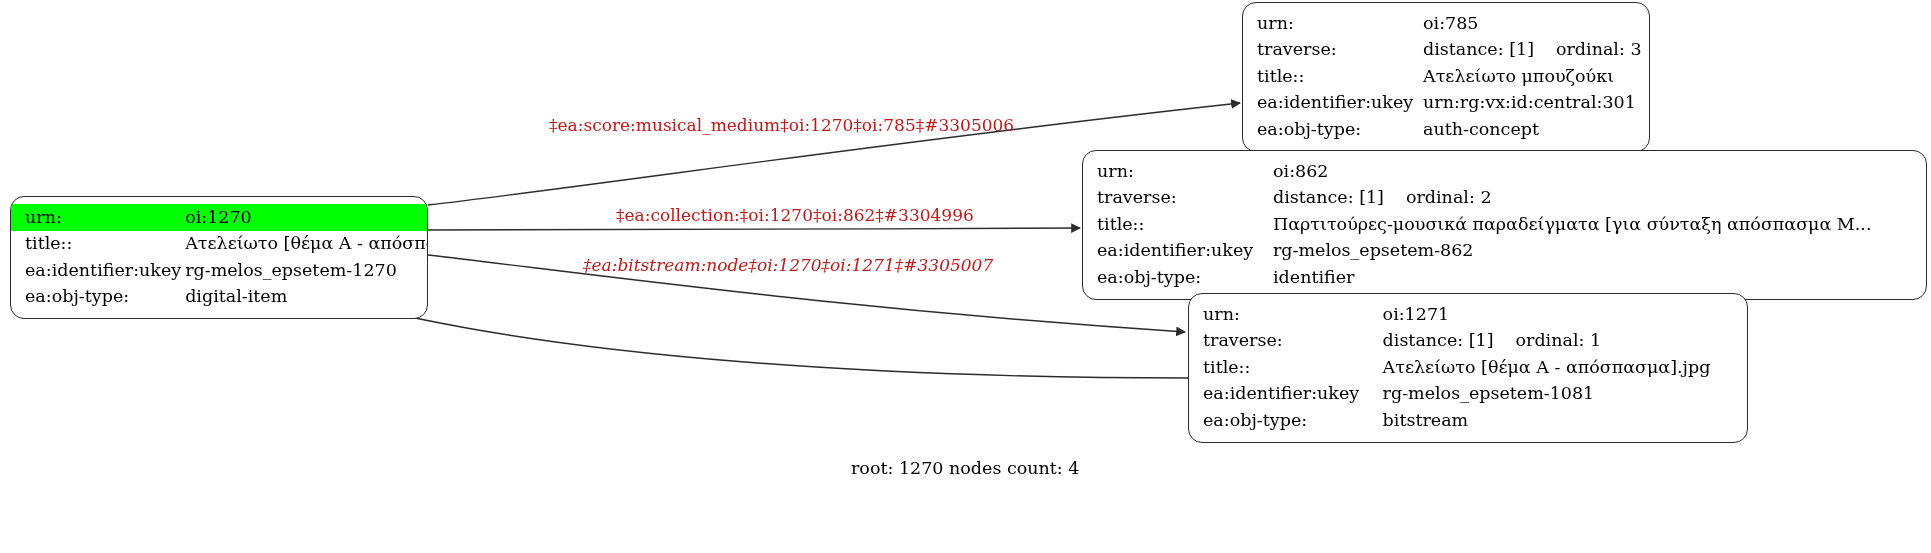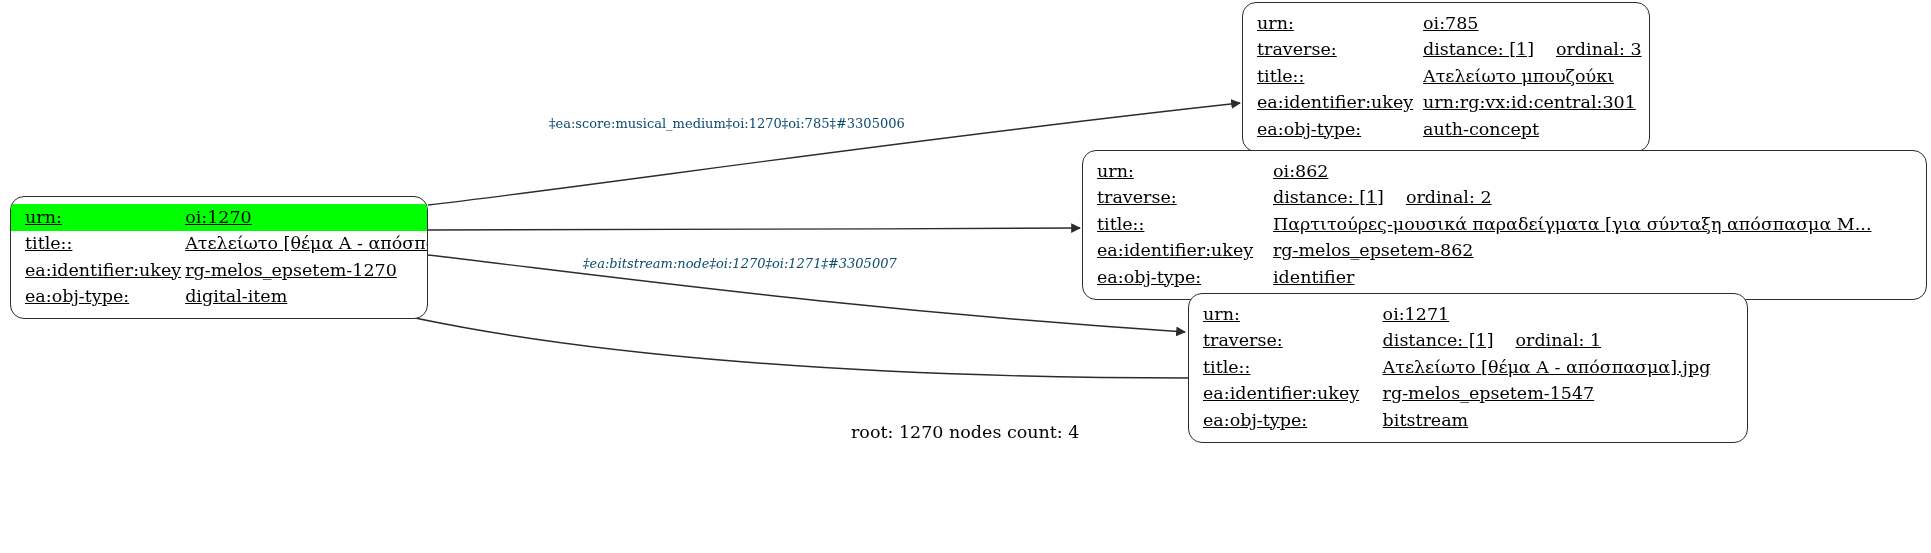--- a/index.html
+++ b/index.html
@@ -35,21 +35,20 @@
     border-radius: 14px;
     background: #ffffff;
     box-sizing: border-box;
     padding: 7px 0 8px 0;
     overflow: hidden;
   }
   .node table {
     border-collapse: collapse;
     border-spacing: 0;
     width: 100%;
-    text-decoration: underline;
   }
   .node td {
     font-size: 17.5px;
     line-height: 1.0;
     padding: 4.5px 0 4.5px 0;
     white-space: nowrap;
     vertical-align: middle;
   }
   td.key {
     padding-left: 14px;
@@ -59,31 +58,32 @@
     padding-right: 0;
   }
   tr.hl td {
     background: #00ff00;
   }
   tr.hl td.key {
     padding-left: 14px;
   }
   .edge-label {
     position: absolute;
-    font-size: 13px;
+    font-size: 17px;
     line-height: 1;
     white-space: nowrap;
-    color: #0c4a6e;
+    color: #b91c1c;
   }
   .caption {
     position: absolute;
     font-size: 17.5px;
     line-height: 1;
     white-space: nowrap;
     color: #000000;
+    margin-top: 36px;
   }
   .ord-gap {
     display: inline-block;
     width: 22px;
   }
 </style>
 </head>
 <body>
 
 <div id="canvas">
@@ -199,31 +199,32 @@
       <tr>
         <td class="key">traverse:</td>
         <td class="val"><span>distance: [1]</span><span class="ord-gap"></span><span>ordinal: 1</span></td>
       </tr>
       <tr>
         <td class="key">title::</td>
         <td class="val">Ατελείωτο [θέμα Α - απόσπασμα].jpg</td>
       </tr>
       <tr>
         <td class="key">ea:identifier:ukey</td>
-        <td class="val">rg-melos_epsetem-1547</td>
+        <td class="val">rg-melos_epsetem-1081</td>
       </tr>
       <tr>
         <td class="key">ea:obj-type:</td>
         <td class="val">bitstream</td>
       </tr>
     </tbody>
       </table>
   </div>
 
   <div class="edge-label" style="left:549px; top:117px;">‡ea:score:musical_medium‡oi:1270‡oi:785‡#3305006</div>
 
+  <div class="edge-label" style="left:616px; top:207px;">‡ea:collection:‡oi:1270‡oi:862‡#3304996</div>
 
   <div class="edge-label" style="left:583px; top:257px;font-style:italic;">‡ea:bitstream:node‡oi:1270‡oi:1271‡#3305007</div>
 
 
   <div class="caption" style="left:851px; top:424px;">root: 1270 nodes count: 4</div>
 
 </div>
 
 </body></html>

